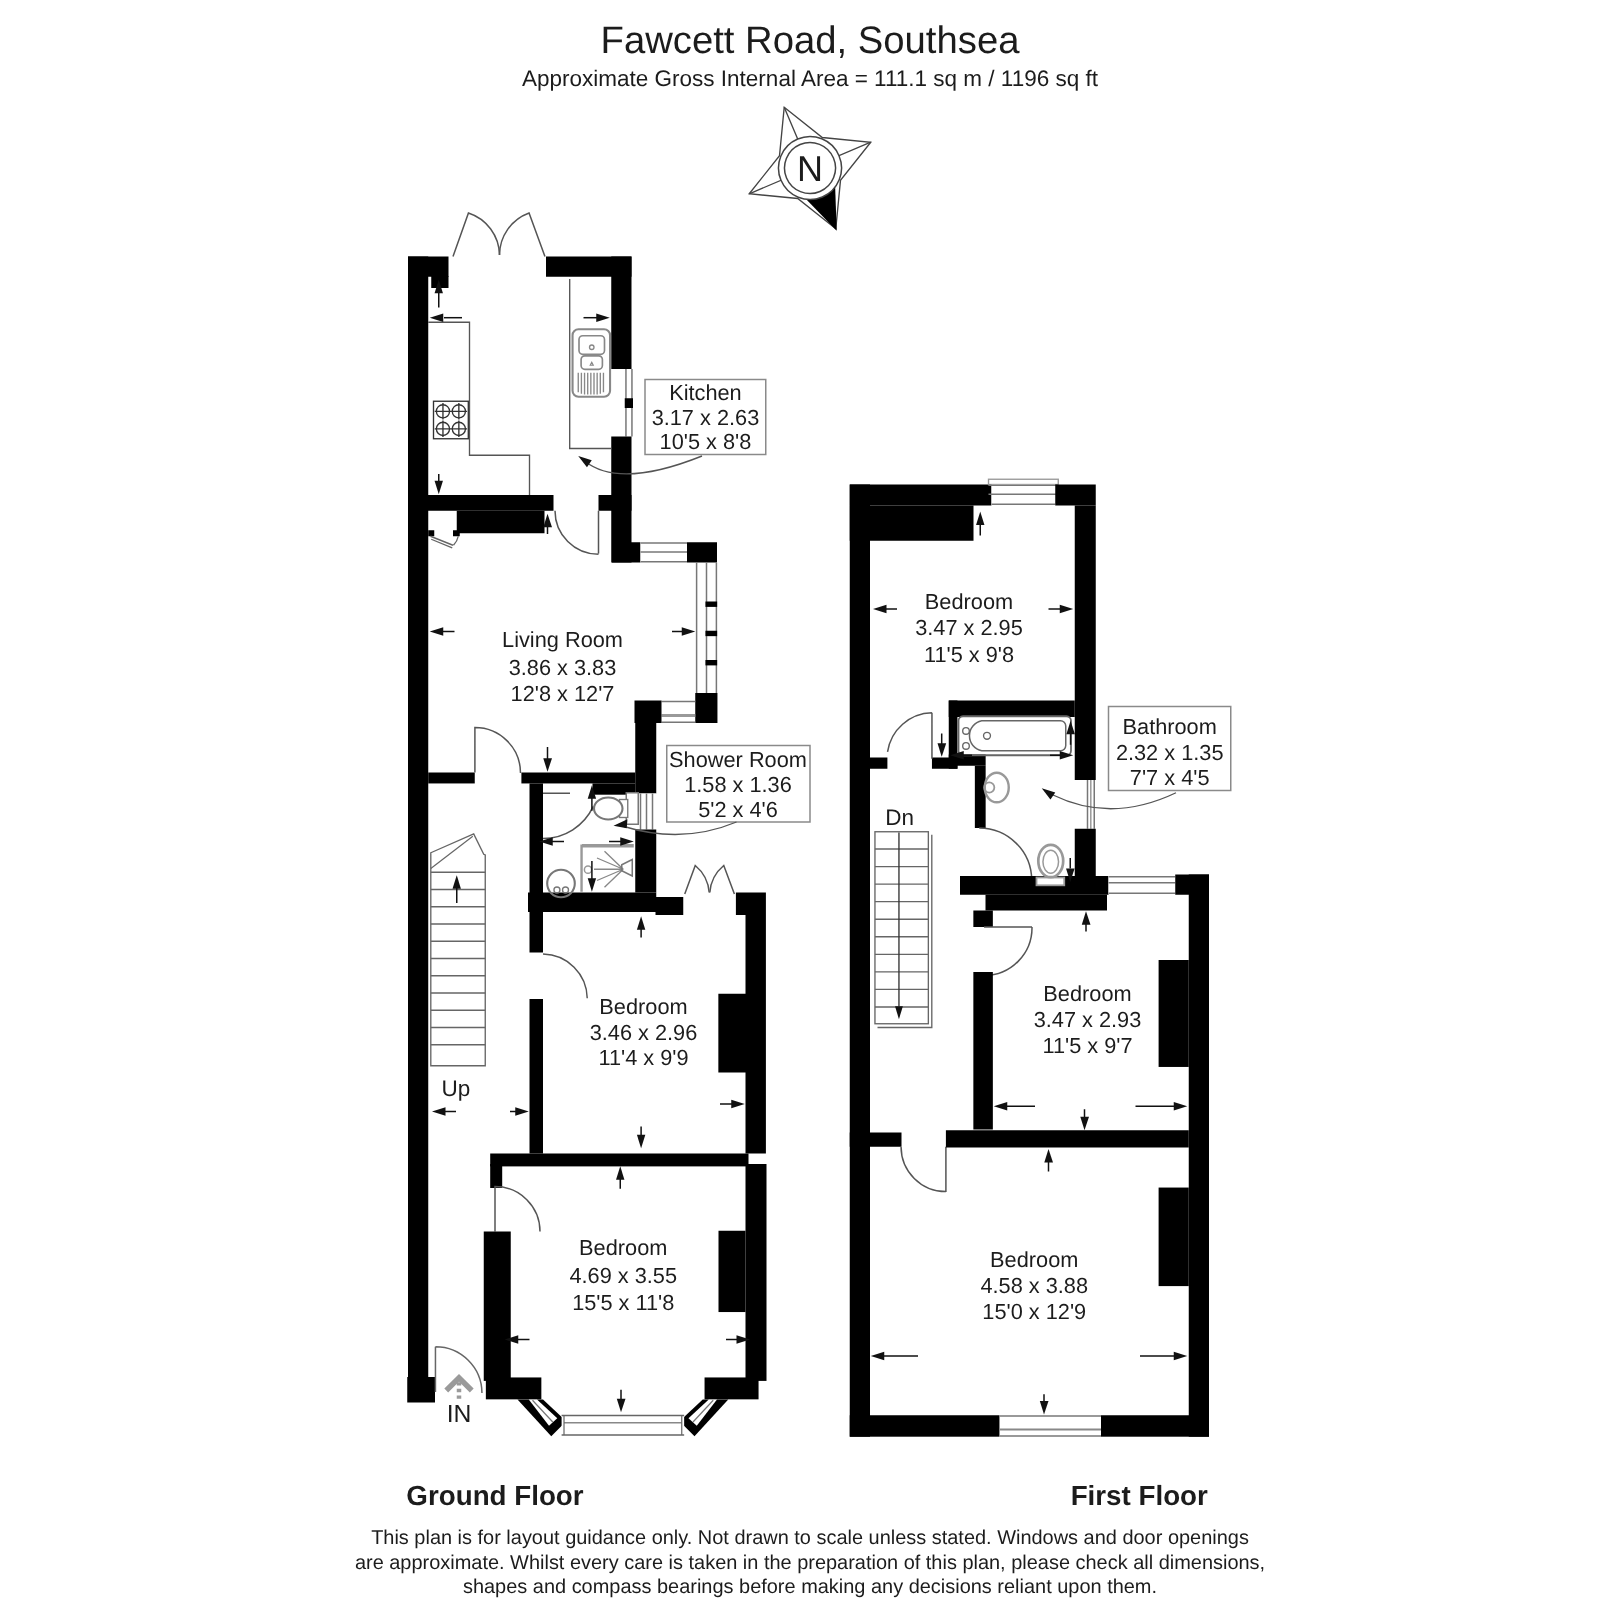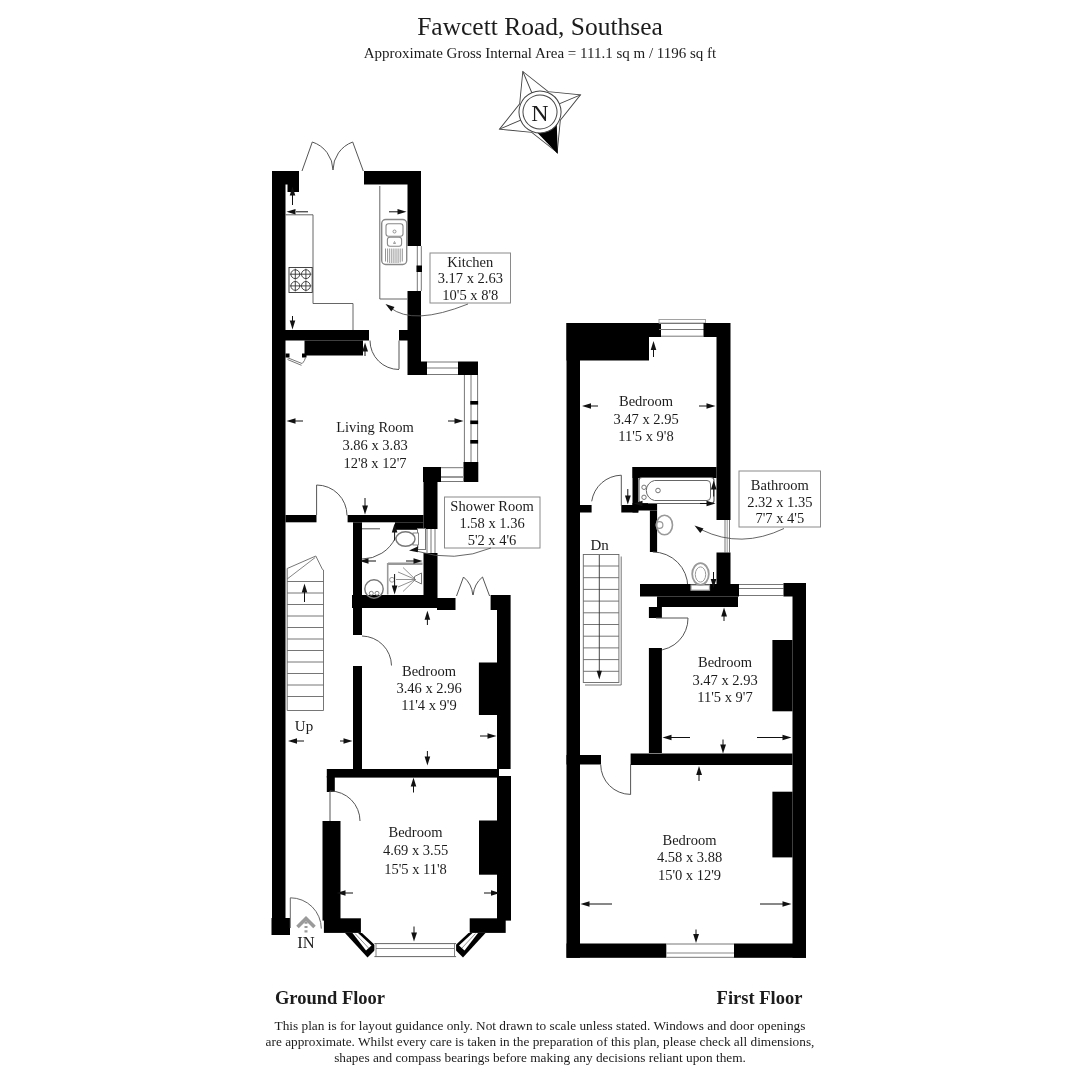--- a/index.html
+++ b/index.html
@@ -1,16 +1,16 @@
 <!DOCTYPE html>
 <html><head>
 <meta charset="utf-8">
 <style>
   html,body{margin:0;padding:0;background:#fff;}
-  .page{width:1080px;height:1080px;position:relative;font-family:Liberation Serif, serif;}
+  .page{width:1080px;height:1080px;position:relative;font-family:Liberation Sans, sans-serif;}
   svg{position:absolute;top:0;left:0;}
   text{fill:#1c1c1c;}
 </style>
 </head>
 <body>
 <div class="page">
 <svg width="1080" height="1080" viewBox="0 0 1080 1080">
 <rect x="0" y="0" width="1080" height="1080" fill="#ffffff"></rect>
 
 <text x="540" y="35" font-size="25.5" text-anchor="middle">Fawcett Road, Southsea</text>

